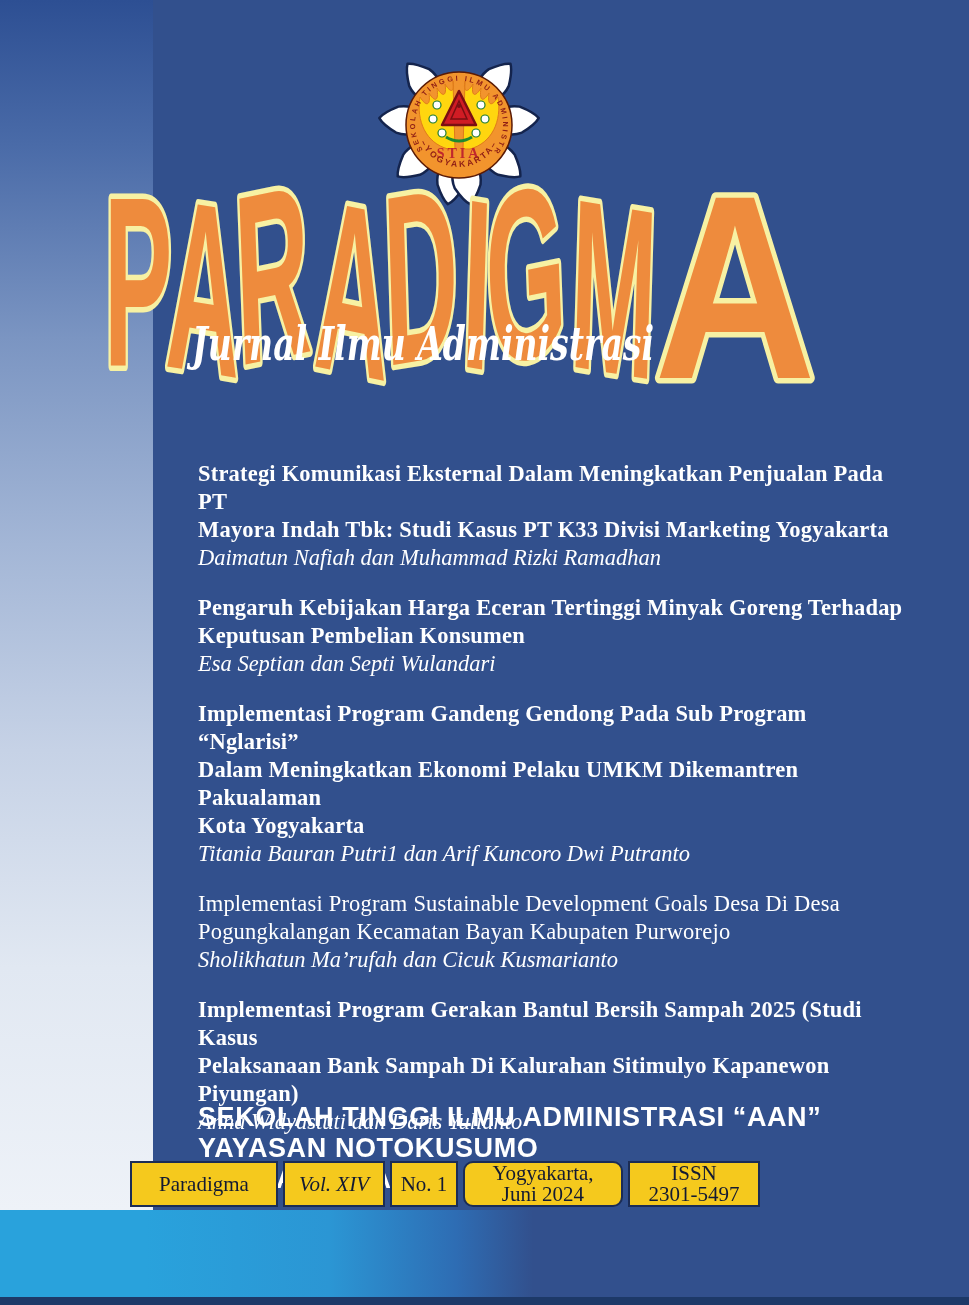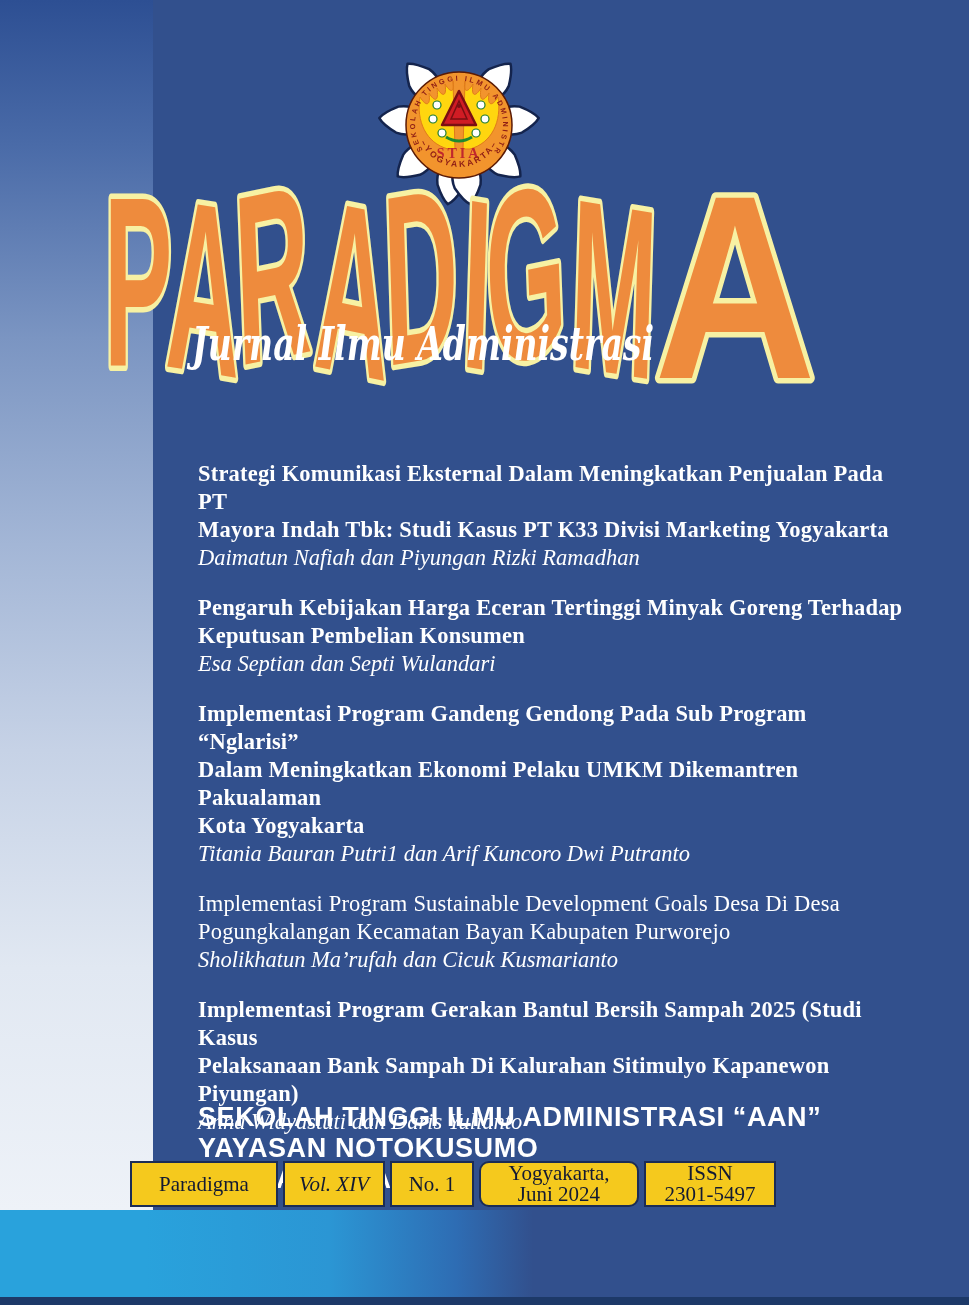--- a/index.html
+++ b/index.html
@@ -49,21 +49,21 @@
   .footer-table{
     position:absolute;left:130px;top:1161px;display:flex;gap:5px;height:46px;
   }
   .footer-cell{
     background:#f5c91d;border:2px solid #1b2c55;box-sizing:border-box;
     display:flex;align-items:center;justify-content:center;text-align:center;
     color:#131a33;font-size:21px;line-height:21px;white-space:pre-line;
   }
   .fc-journal{width:148px;}
   .fc-volume{width:102px;font-style:italic;}
-  .fc-number{width:84px;}
+  .fc-number{width:68px;}
   .fc-place{width:160px;border-radius:10px;}
   .fc-issn{width:132px;}
   .logo-arc-text{font-family:"Liberation Sans",sans-serif;font-weight:bold;fill:#8e1d15;}
   .logo-acronym{font-family:"Liberation Serif",serif;font-weight:bold;fill:#c1272d;letter-spacing:3px;}
 </style>
 </head>
 <body>
 
 <div class="cover">
 
@@ -124,21 +124,21 @@
   <svg class="masthead-svg" width="740" height="205" viewBox="0 0 740 205">
     <text class="masthead-title" x="8" y="176" font-size="242" textLength="550" lengthAdjust="spacingAndGlyphs" rotate="0 4 -5 5 -4 4 -5 4">PARADIGM</text>
     <text class="masthead-title" x="558" y="188" font-size="262" textLength="162" lengthAdjust="spacingAndGlyphs">A</text>
     <text class="masthead-subtitle" x="96" y="170" font-size="47" textLength="462" lengthAdjust="spacingAndGlyphs">Jurnal Ilmu Administrasi</text>
   </svg>
 
   <div class="articles">
     <div class="article">
       <div class="article-title bold">Strategi Komunikasi Eksternal Dalam Meningkatkan Penjualan Pada PT
 Mayora Indah Tbk: Studi Kasus PT K33 Divisi Marketing Yogyakarta</div>
-      <div class="article-authors">Daimatun Nafiah dan Piyungan Rizki Ramadhan</div>
+      <div class="article-authors">Daimatun Nafiah dan Muhammad Rizki Ramadhan</div>
     </div>
     <div class="article">
       <div class="article-title bold">Pengaruh Kebijakan Harga Eceran Tertinggi Minyak Goreng Terhadap
 Keputusan Pembelian Konsumen</div>
       <div class="article-authors">Esa Septian dan Septi Wulandari</div>
     </div>
     <div class="article">
       <div class="article-title bold">Implementasi Program Gandeng Gendong Pada Sub Program “Nglarisi”
 Dalam Meningkatkan Ekonomi Pelaku UMKM Dikemantren Pakualaman
 Kota Yogyakarta</div>

